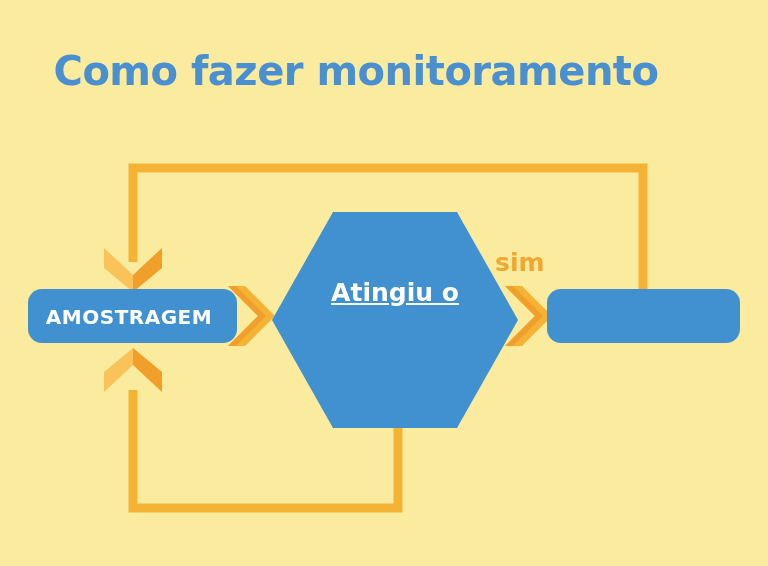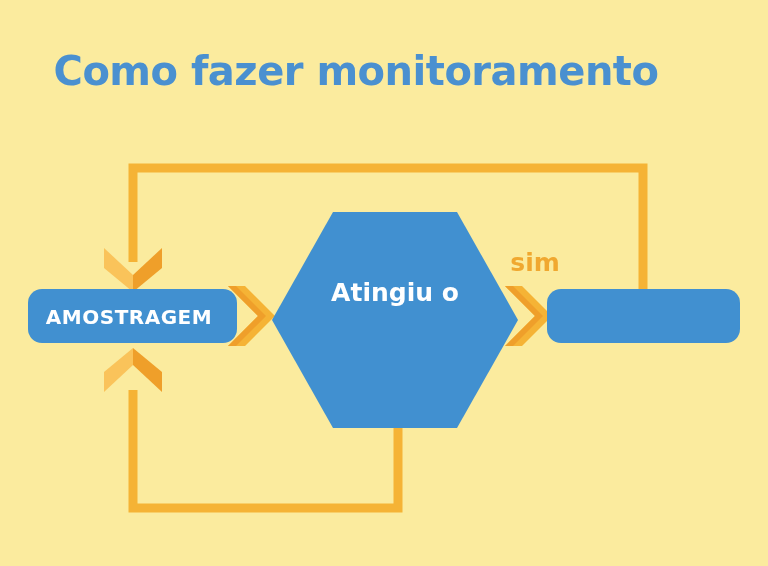--- a/index.html
+++ b/index.html
@@ -59,28 +59,29 @@
     font-size: 22px;
     letter-spacing: 0.5px;
   }
   #label-hexagon {
     left: 275px;
     top: 277px;
     width: 240px;
     font-size: 25px;
     line-height: 1.25;
     font-weight: bold;
+    text-decoration: underline;
   }
   .edge-label {
     position: absolute;
     color: #f0a830;
     font-family: "DejaVu Sans", sans-serif;
     font-weight: bold;
     font-size: 25px;
-    text-align: center;
+    text-align: left;
     pointer-events: none;
   }
   #label-sim {
     left: 495px;
     top: 248px;
     width: 80px;
   }
   #label-nao {
     left: 330px;
     top: 433px;

